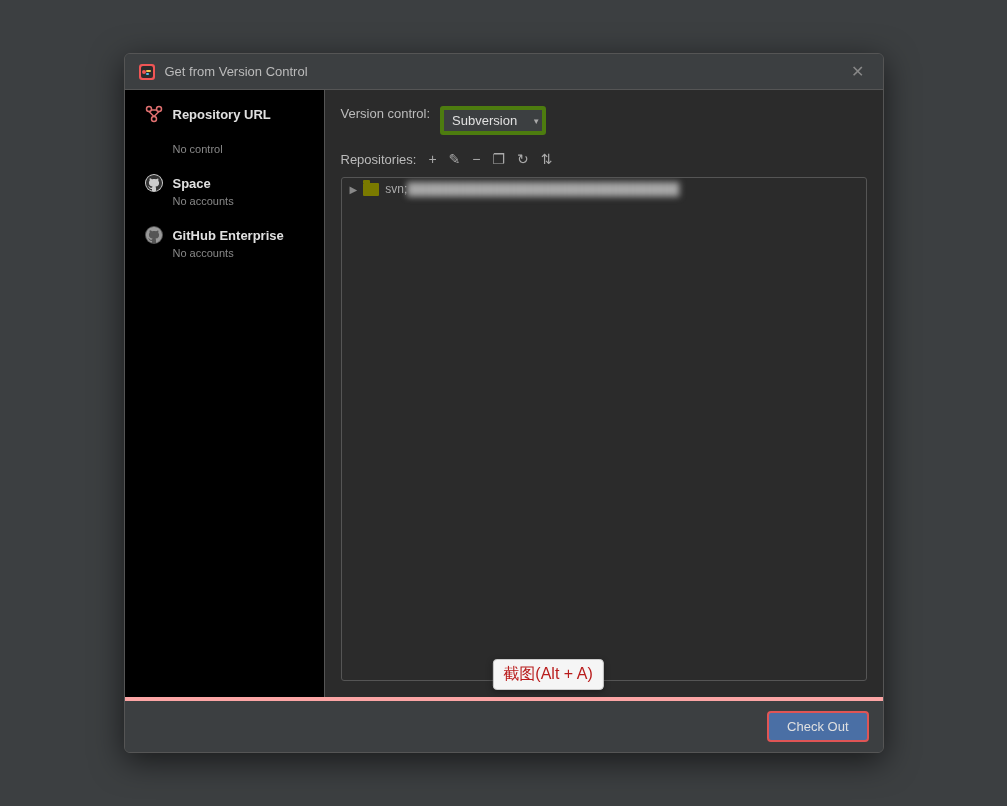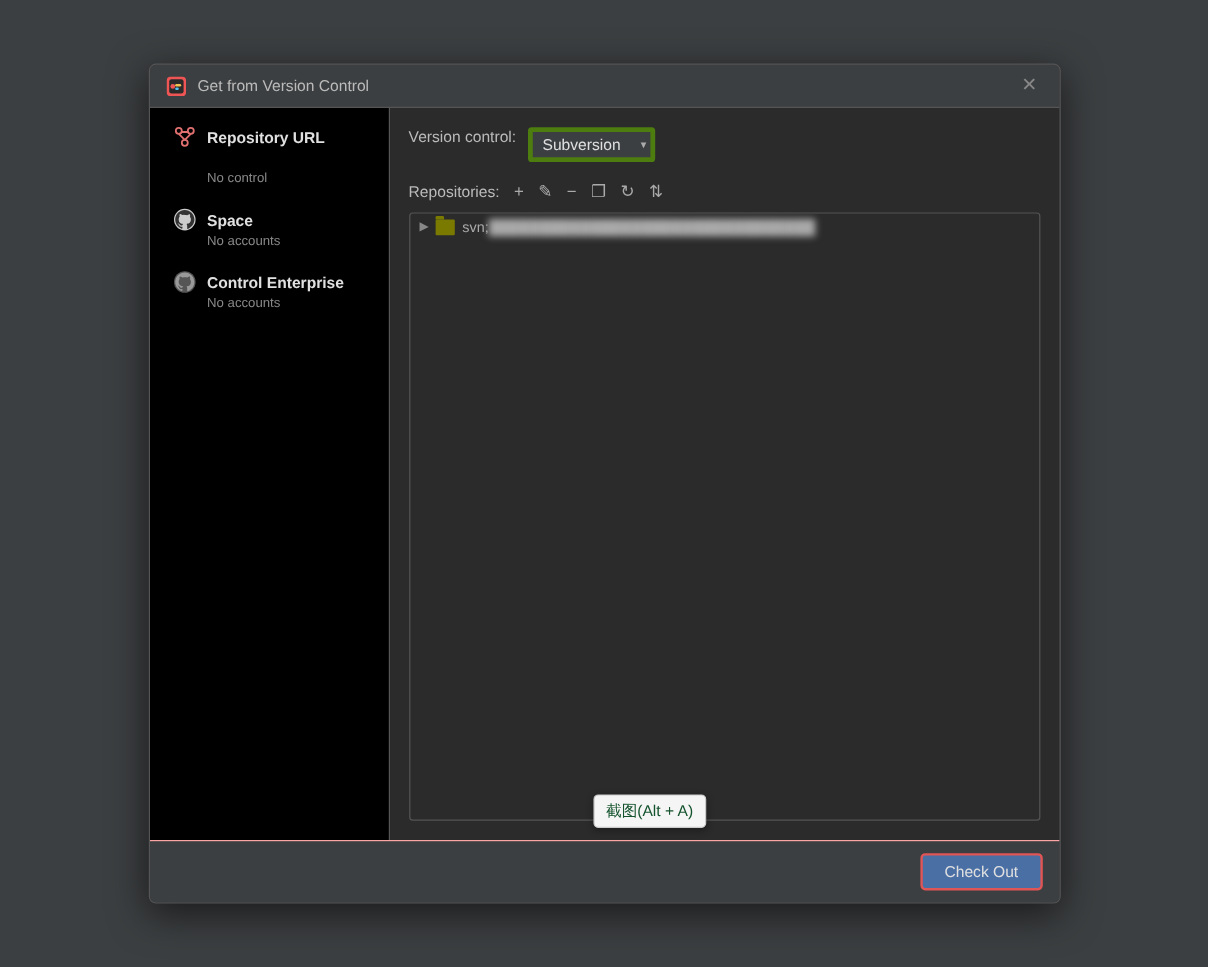--- a/index.html
+++ b/index.html
@@ -204,36 +204,36 @@
       color: #aaa;
       font-size: 12px;
       text-align: right;
     }
     .tooltip-box {
       position: absolute;
       bottom: 62px;
       left: 50%;
       transform: translateX(-10%);
       background: #f5f5f5;
-      color: #14532d;
+      color: #b91c1c;
       border: 1px solid #ccc;
       padding: 4px 10px;
       border-radius: 4px;
-      font-size: 13px;
+      font-size: 16px;
       white-space: nowrap;
       z-index: 10;
       box-shadow: 0 2px 6px rgba(0,0,0,0.3);
     }
     .dialog-footer {
       display: flex;
       justify-content: flex-end;
       align-items: center;
       padding: 10px 14px;
       background: #3c3f41;
-      border-top: 1px solid #fca5a5;
+      border-top: 4px solid #fca5a5;
       gap: 10px;
       flex-shrink: 0;
     }
     .checkout-btn {
       background: #4a6fa5;
       color: #e0e0e0;
       border: 2px solid #e05555;
       border-radius: 4px;
       padding: 6px 18px;
       font-size: 13px;
@@ -309,21 +309,21 @@
       </div>
 
       <div class="sidebar-item">
         <div class="sidebar-item-row">
           <div class="sidebar-item-icon">
             <svg width="20" height="20" viewBox="0 0 20 20">
               <circle cx="10" cy="10" r="9" fill="#555"></circle>
               <path d="M10 2C5.58 2 2 5.58 2 10c0 3.54 2.29 6.53 5.47 7.59.4.07.55-.17.55-.38v-1.33c-2.23.48-2.7-1.07-2.7-1.07-.36-.92-.89-1.17-.89-1.17-.73-.5.05-.49.05-.49.8.06 1.23.83 1.23.83.71 1.22 1.87.87 2.33.66.07-.52.28-.87.51-1.07-1.78-.2-3.64-.89-3.64-3.95 0-.87.31-1.59.83-2.15-.08-.2-.36-1.02.08-2.12 0 0 .67-.22 2.2.82A7.7 7.7 0 0110 6.07c.68 0 1.36.09 2 .27 1.52-1.04 2.2-.82 2.2-.82.44 1.1.16 1.92.08 2.12.51.56.82 1.27.82 2.15 0 3.07-1.87 3.75-3.65 3.95.29.25.54.73.54 1.48v2.19c0 .21.15.46.55.38C15.71 16.53 18 13.54 18 10c0-4.42-3.58-8-8-8z" fill="#999"></path>
             </svg>
           </div>
-          <span class="sidebar-item-name">Control Enterprise</span>
+          <span class="sidebar-item-name">GitHub Enterprise</span>
         </div>
         <div class="sidebar-item-sub">No accounts</div>
       </div>
 
     </div>
 
     <div class="main-content">
 
       <div class="version-control-row">
         <span class="vc-label">Version control:</span>

